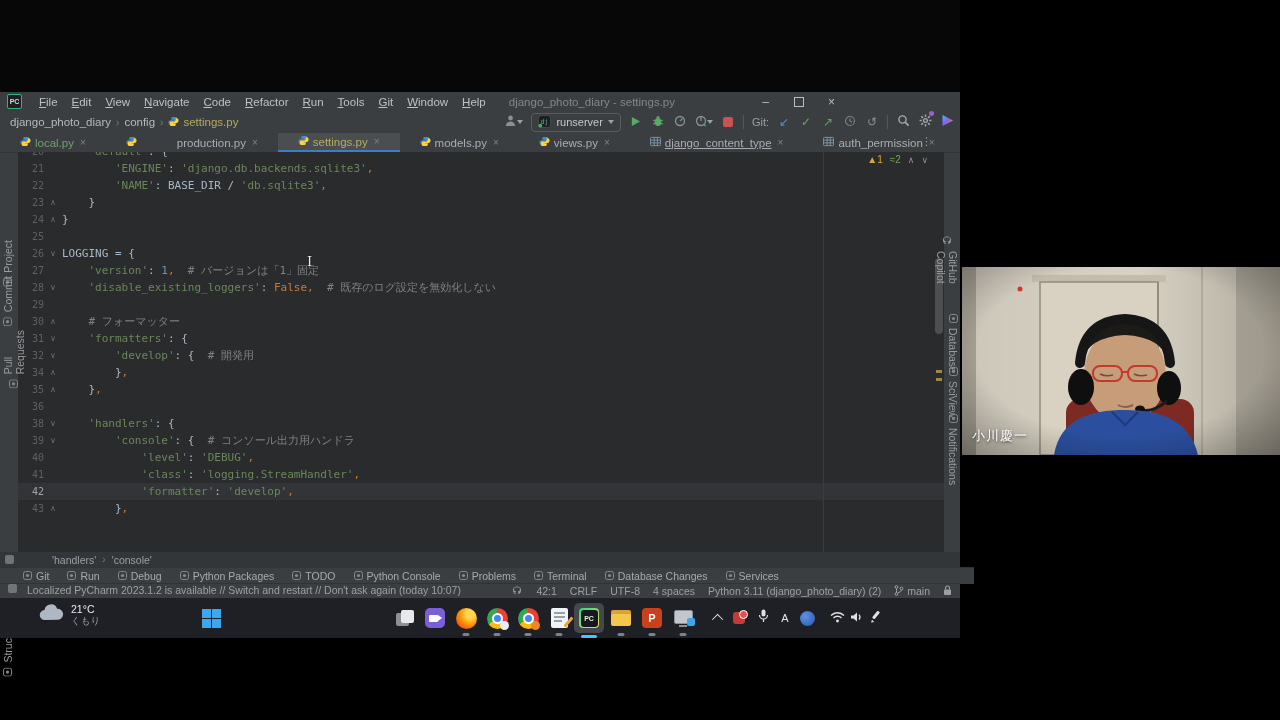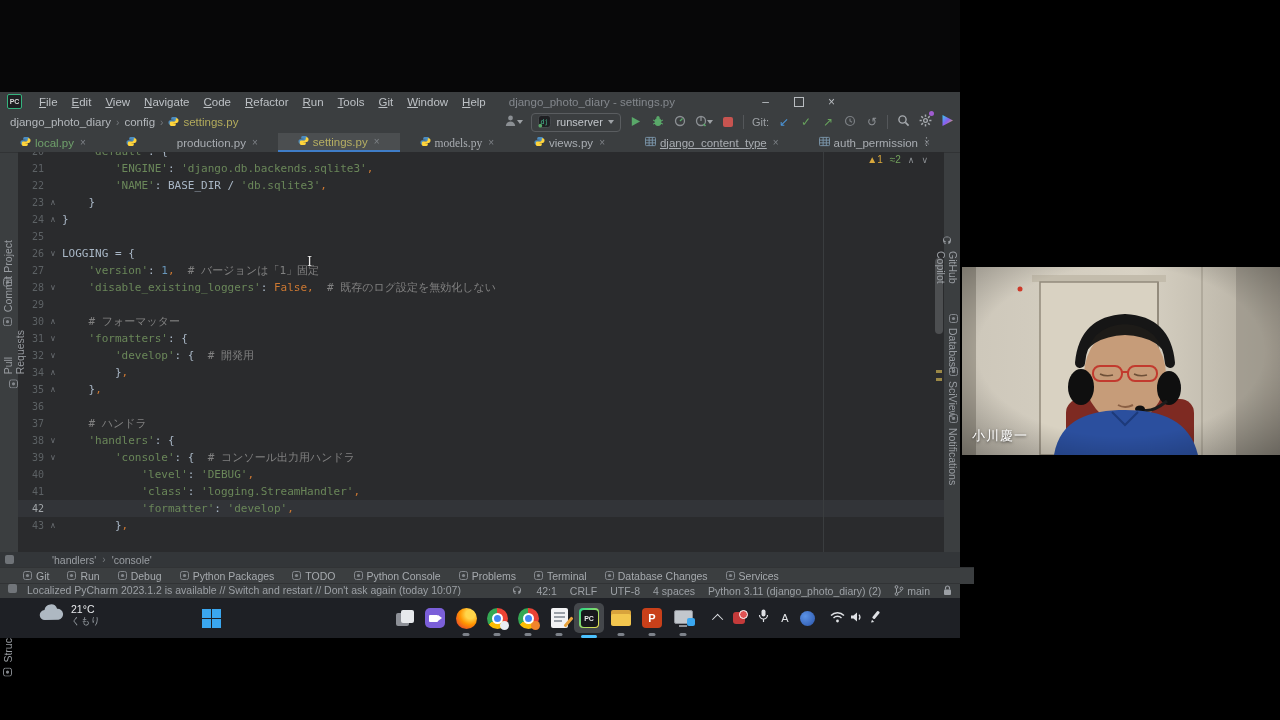--- a/index.html
+++ b/index.html
@@ -267,21 +267,21 @@
               <path fill="#ffd43b" d="M12 22c3 0 5-1 5-3v-3h-5v-1h7c2 0 4-1.5 4-5s-2-5-4-5h-2v3c0 2-2 4-5 4H7c-1.7 0-3 1.3-3 3v4c0 2 2 3 5 3h3z"></path>
             </svg></span>
           <span style="color: rgb(181, 174, 98);">settings.py</span>
           <span class="x">×</span>
         </div>
         <div class="tab">
           <span><svg width="11" height="11" viewBox="0 0 24 24">
               <path fill="#4b8bbe" d="M12 2c-3 0-5 1-5 3v3h5v1H5c-2 0-4 1.5-4 5s2 5 4 5h2v-3c0-2 2-4 5-4h5c1.7 0 3-1.3 3-3V5c0-2-2-3-5-3h-3z"></path>
               <path fill="#ffd43b" d="M12 22c3 0 5-1 5-3v-3h-5v-1h7c2 0 4-1.5 4-5s-2-5-4-5h-2v3c0 2-2 4-5 4H7c-1.7 0-3 1.3-3 3v4c0 2 2 3 5 3h3z"></path>
             </svg></span>
-          <span style="color: rgb(169, 173, 178); font-family: Liberation Serif, serif;">models.py</span>
+          <span style="color: rgb(169, 173, 178);">models.py</span>
           <span class="x">×</span>
         </div>
         <div class="tab">
           <span><svg width="11" height="11" viewBox="0 0 24 24">
               <path fill="#4b8bbe" d="M12 2c-3 0-5 1-5 3v3h5v1H5c-2 0-4 1.5-4 5s2 5 4 5h2v-3c0-2 2-4 5-4h5c1.7 0 3-1.3 3-3V5c0-2-2-3-5-3h-3z"></path>
               <path fill="#ffd43b" d="M12 22c3 0 5-1 5-3v-3h-5v-1h7c2 0 4-1.5 4-5s-2-5-4-5h-2v3c0 2-2 4-5 4H7c-1.7 0-3 1.3-3 3v4c0 2 2 3 5 3h3z"></path>
             </svg></span>
           <span style="color: rgb(169, 173, 178);">views.py</span>
           <span class="x">×</span>
         </div>
@@ -385,25 +385,20 @@
           </div>
           <div class="line">
             <span class="ln">35</span>
             <span class="fold">∧</span>
             <span class="code"><span class="tok-p">    }</span><span class="tok-o">,</span></span>
           </div>
           <div class="line">
             <span class="ln">36</span>
             <span class="fold"></span>
             <span class="code"></span>
-          </div>
-          <div class="line">
-            <span class="ln">37</span>
-            <span class="fold"></span>
-            <span class="code"><span class="tok-p">    </span><span class="tok-c"># ハンドラ</span></span>
           </div>
           <div class="line">
             <span class="ln">38</span>
             <span class="fold">∨</span>
             <span class="code"><span class="tok-p">    </span><span class="tok-s">'handlers'</span><span class="tok-p">: {</span></span>
           </div>
           <div class="line">
             <span class="ln">39</span>
             <span class="fold">∨</span>
             <span class="code"><span class="tok-p">        </span><span class="tok-s">'console'</span><span class="tok-p">: {  </span><span class="tok-c"># コンソール出力用ハンドラ</span></span>

